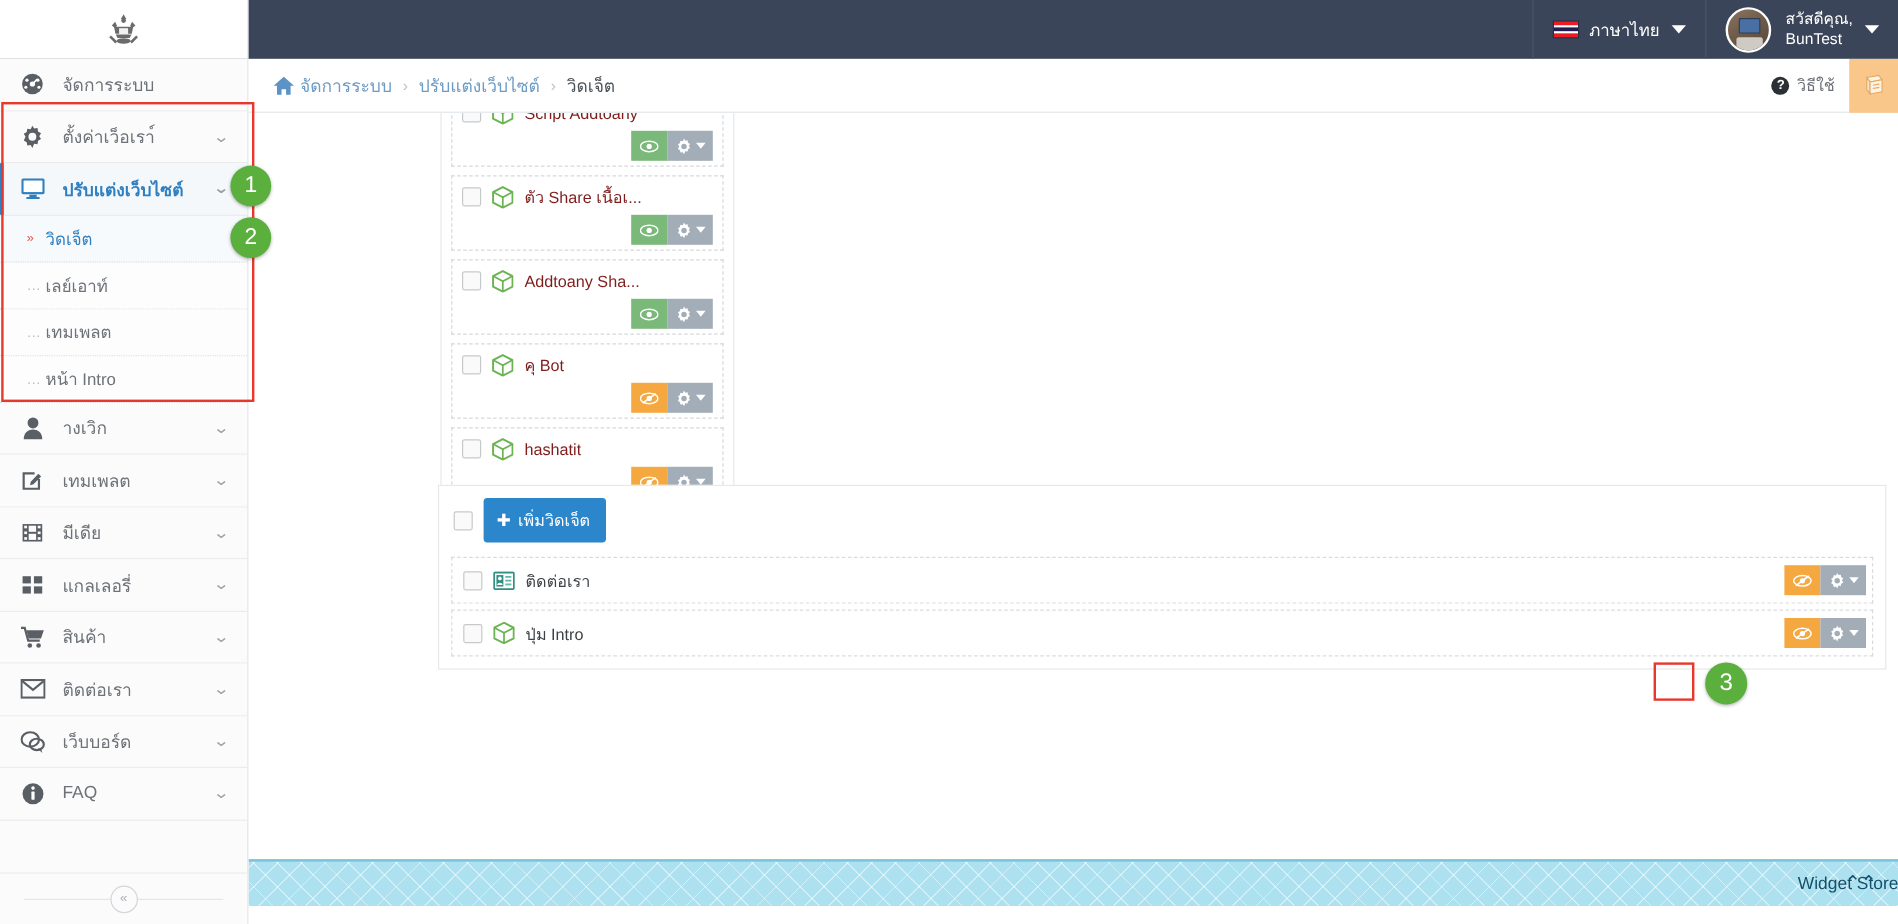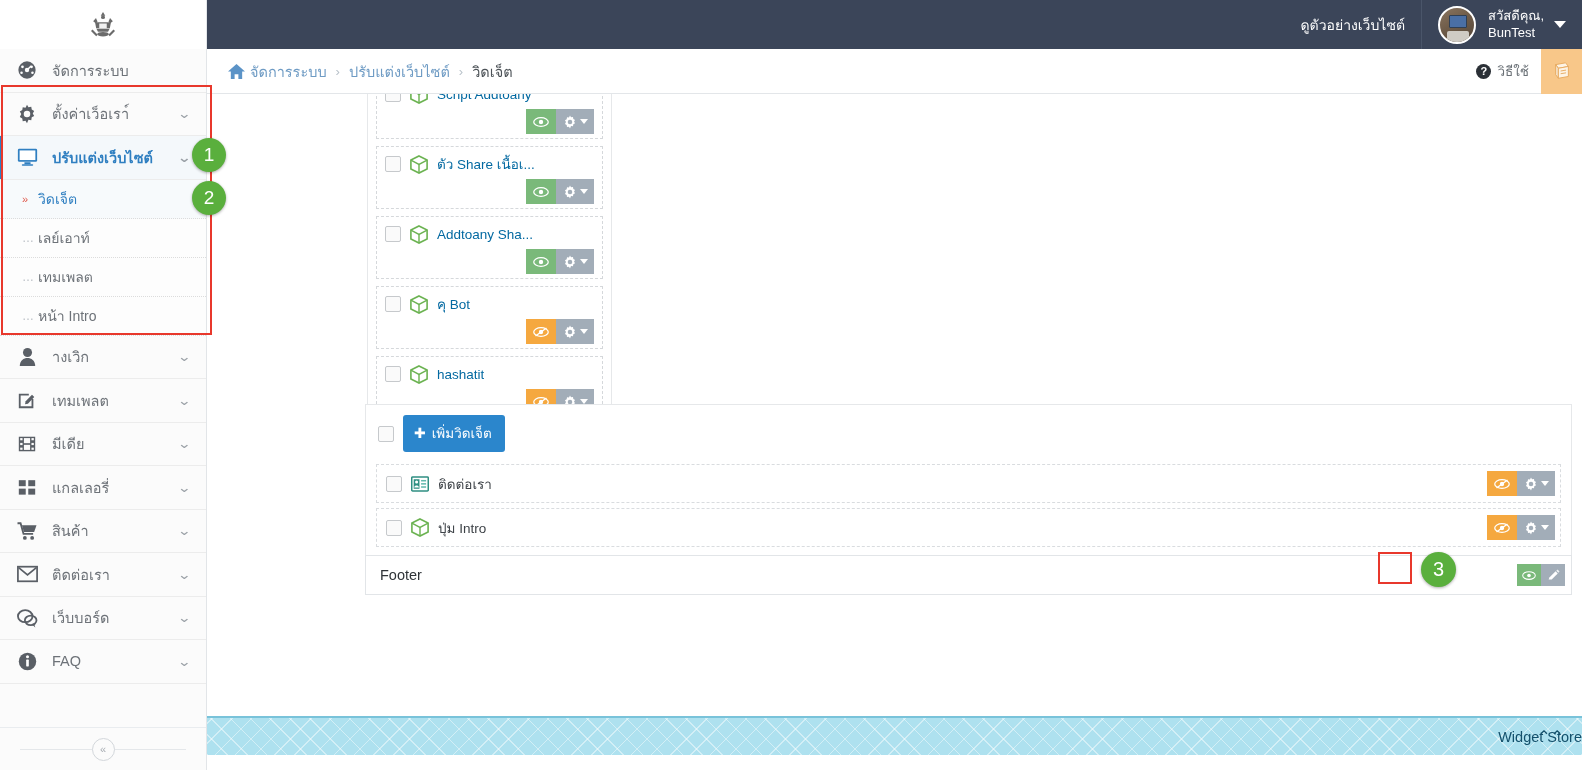--- a/index.html
+++ b/index.html
@@ -189,21 +189,21 @@
     position: relative;
   }
   .wrow-top { display: flex; align-items: center; height: 22px; }
   .wcheck {
     width: 16px; height: 16px; border: 1px solid #c6c9cc;
     background: #fafafa; border-radius: 2px; margin-right: 9px; flex:0 0 auto;
     cursor: pointer;
   }
   .cube { margin-right: 9px; display:flex; align-items:center; flex:0 0 auto; }
   .wname {
-    font-size: 13.5px; color: #0369a1; white-space: nowrap;
+    font-size: 13.5px; color: #7f1d1d; white-space: nowrap;
     overflow: hidden; text-overflow: ellipsis;
   }
   .wrow-btns { display: flex; justify-content: flex-end; margin-top: 4px; }
   .btn-eye {
     width: 30px; height: 25px; display: flex; align-items: center;
     justify-content: center; cursor: pointer;
   }
   .btn-eye.on { background: #7ab97a; }
   .btn-eye.off { background: #f5a83f; }
   .btn-gear {
@@ -294,24 +294,32 @@
         <rect x="12" y="14.4" width="8" height="5.4" fill="#f2f2f2"></rect>
         <path d="M9 20 h14 l-1.6 3.2 h-10.8z"></path>
         <path d="M4.8 20.8 l5.5 5.5 -1.6 1.6 -5.5 -5.5z"></path>
         <path d="M27.2 20.8 l-5.5 5.5 1.6 1.6 5.5 -5.5z"></path>
         <ellipse cx="16" cy="25.8" rx="6.2" ry="2.4"></ellipse>
       </g>
     </svg>
   </div>
 
   <div class="top-right">
-    <div class="tr-cell first">
-      <span>ดูตัวอย่างเว็บไซต์</span>
-    </div>
-
+
+    <div class="tr-cell">
+      <span class="flag">
+        <span class="s1"></span>
+          <span class="s2"></span>
+          <span class="s3"></span>
+          <span class="s4"></span>
+          <span class="s5"></span>
+      </span>
+      <span>ภาษาไทย</span>
+      <span class="caret-down"></span>
+    </div>
 
     <div class="tr-cell">
       <span class="avatar">
         <span class="scr"></span>
           <span class="bod"></span>
       </span>
       <span class="greet">
         <span>สวัสดีคุณ,</span><br>
         <span>BunTest</span>
       </span>
@@ -723,37 +731,20 @@
                 <path fill="#ffffff" d="M11 0.8l1.6 2.7 3.1-.5.5 3.1 2.7 1.6-1.6 2.7 1.6 2.7-2.7 1.6-.5 3.1-3.1-.5L11 21.2l-1.6-2.7-3.1.5-.5-3.1-2.7-1.6L4.7 11 3.1 8.3l2.7-1.6.5-3.1 3.1.5z"></path>
                 <circle cx="11" cy="11" r="3.6" fill="#a2adb8"></circle>
               </svg>
               <span class="tri"></span>
             </span>
     </span>
   </div>
       </div>
   </div>
 
-  <div class="footer-block">
-    <span class="flabel">Footer</span>
-    <span class="fbtns">
-      <span class="btn-eye-sm">
-        <svg width="14" height="11" viewBox="0 0 20 13">
-          <ellipse cx="10" cy="6.5" rx="9" ry="5.5" fill="none" stroke="#ffffff" stroke-width="1.5"></ellipse>
-          <circle cx="10" cy="6.5" r="2.6" fill="#ffffff"></circle>
-        </svg>
-      </span>
-      <span class="btn-pencil">
-        <svg width="13" height="13" viewBox="0 0 16 16">
-          <path d="M2 13 L3.2 10.2 L10.6 2.8 L13.2 5.4 L5.8 12.8 Z" fill="#ffffff"></path>
-          <path d="M11.4 2 L13 0.6 L15.4 3 L14 4.6 Z" fill="#eef1f3"></path>
-        </svg>
-      </span>
-    </span>
-  </div>
 
 </div>
 
 <div class="pencil-hl"></div>
 
 <div class="badge" id="badge1">1</div>
 <div class="badge" id="badge2">2</div>
 <div class="badge" id="badge3">3</div>
 
 <div class="content-bottom-line"></div>

